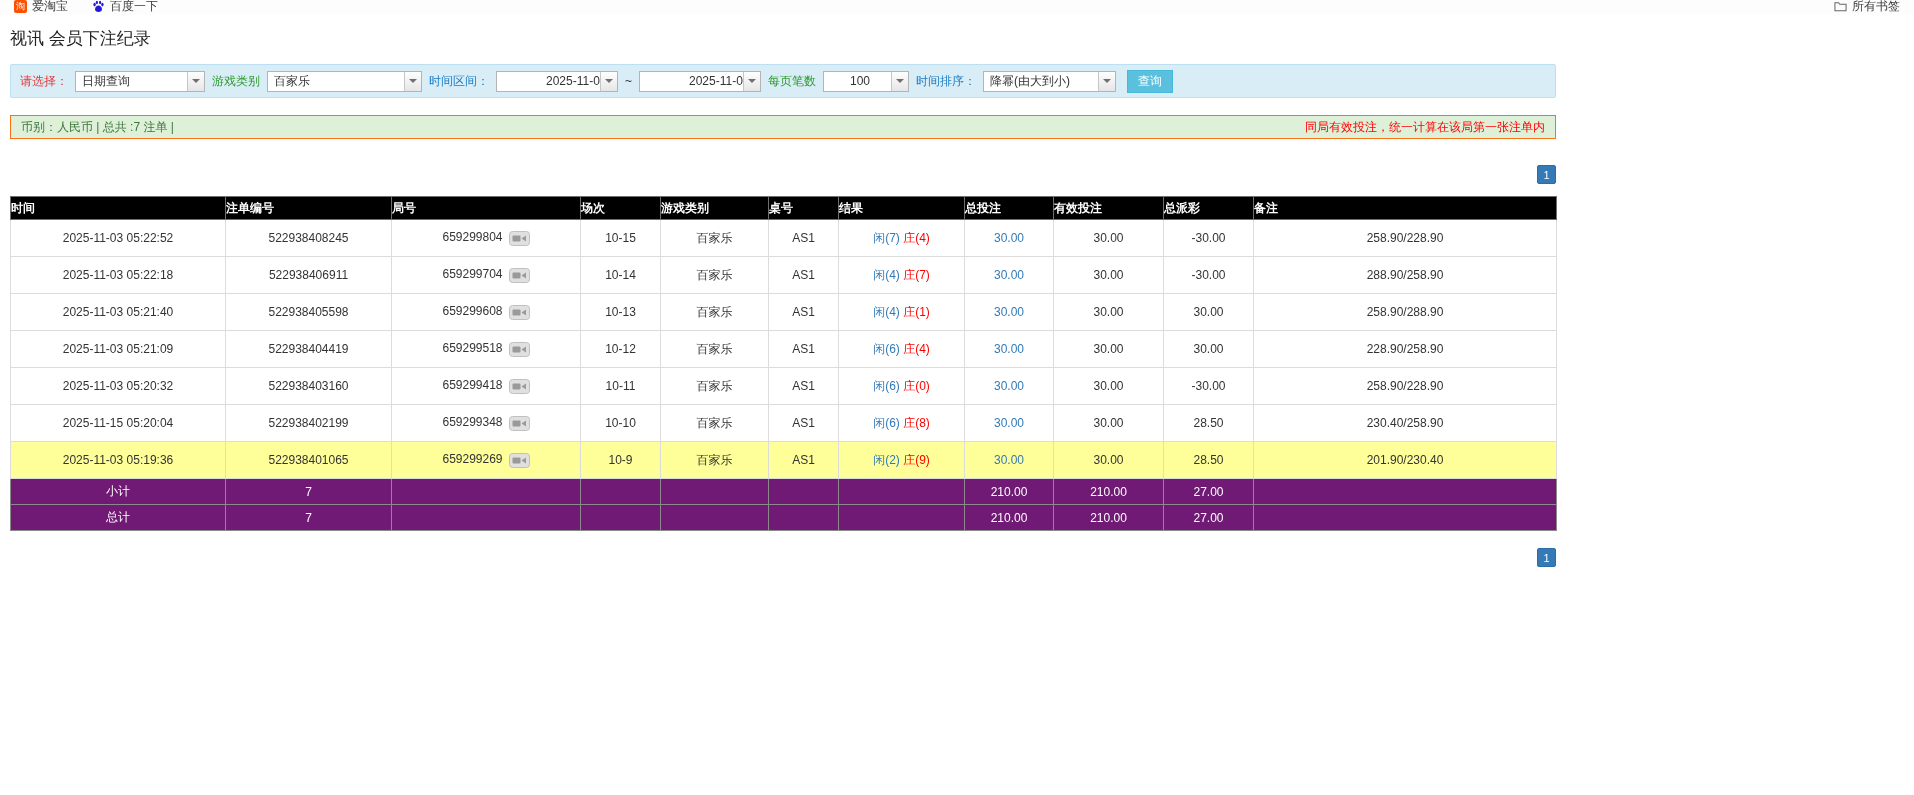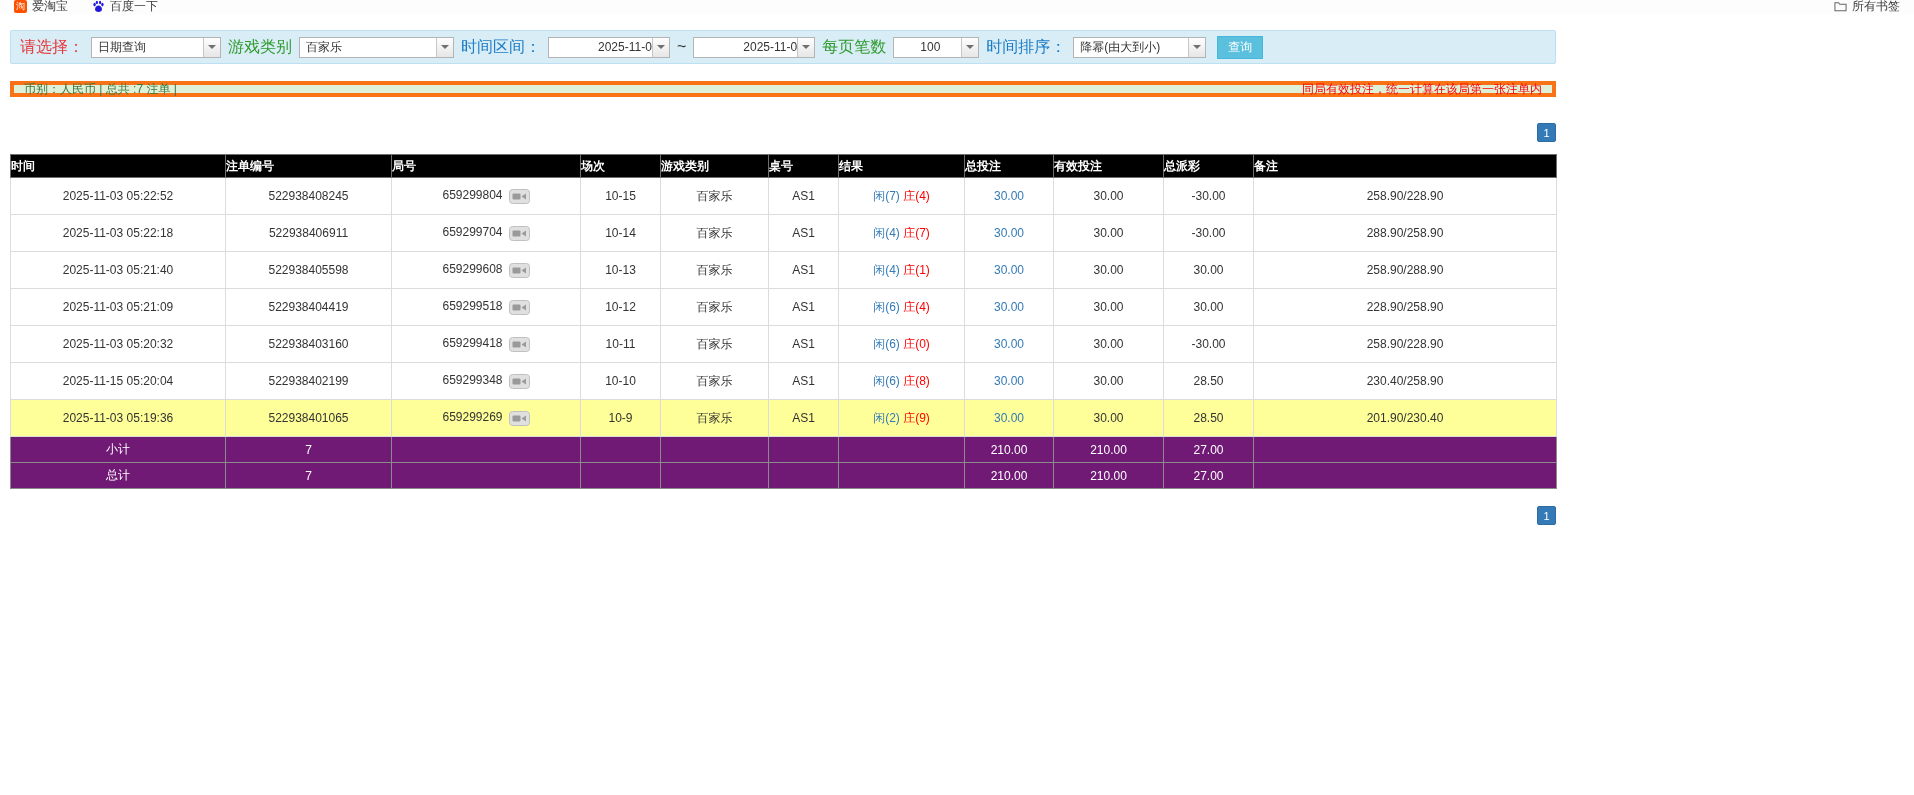--- a/index.html
+++ b/index.html
@@ -34,21 +34,21 @@
   .filter-bar {
     margin-top: 15px;
     width: 1546px; height: 34px;
     background: #d9edf7;
     border: 1px solid #bcdff1;
     border-radius: 2px;
     display: flex; align-items: center;
     padding: 0 9px; gap: 7px;
     white-space: nowrap;
   }
-  .flabel { font-size: 16px; color: #333; }
+  .flabel { font-size: 12px; color: #333; }
   .flabel.red   { color: #e4393c; }
   .flabel.green { color: #2f9a2f; }
   .flabel.blue  { color: #1a7bc4; }
   .combo {
     display: inline-flex; align-items: stretch;
     height: 21px; background: #fff; border: 1px solid #b4b4b4;
     cursor: pointer;
     text-align: right;
   }
   .combo-text { flex: 1; display: flex; align-items: center; padding: 0 6px; font-size: 12px; color: #333; overflow: hidden; }
@@ -69,22 +69,22 @@
   .search-btn {
     height: 23px; padding: 0 10px; margin-left: 4px;
     background: #5bc0de; border: 1px solid #46b8da; border-radius: 0;
     color: #fff; font-size: 12px; cursor: pointer;
     font-family: "Liberation Sans", "DejaVu Sans", sans-serif;
   }
 
   
   .summary-bar {
     margin-top: 17px;
-    width: 1546px; height: 16px;
-    background: #dff0d8; border: 4px solid #f97316;
+    width: 1546px; height: 24px;
+    background: #dff0d8; border: 1px solid #f97316;
     display: flex; align-items: center; justify-content: space-between;
     padding: 0 10px;
   }
   .summary-left  { color: #3c763d; font-size: 12px; }
   .summary-right { color: #ff0000; font-size: 12px; }
 
   
   .pager { width: 1546px; display: flex; justify-content: flex-end; }
   .pager.top    { margin-top: 26px; }
   .pager.bottom { margin-top: 17px; }
@@ -152,20 +152,21 @@
             <path d="M1 2.5 h4 l1.2 1.6 H13 v7 H1 Z" fill="none" stroke="#666" stroke-width="1.1"></path>
           </svg>
       </span>
       <span>所有书签</span>
     </span>
   </div>
 </div>
 
 <div class="content">
 
+  <h1 class="page-title">视讯 会员下注纪录</h1>
 
   <div class="filter-bar">
     <span class="flabel red">请选择：</span>
     <span class="combo w130">
       <span class="combo-text">日期查询</span>
       <span class="combo-arrow"></span>
     </span>
 
     <span class="flabel green">游戏类别</span>
     <span class="combo w155">

